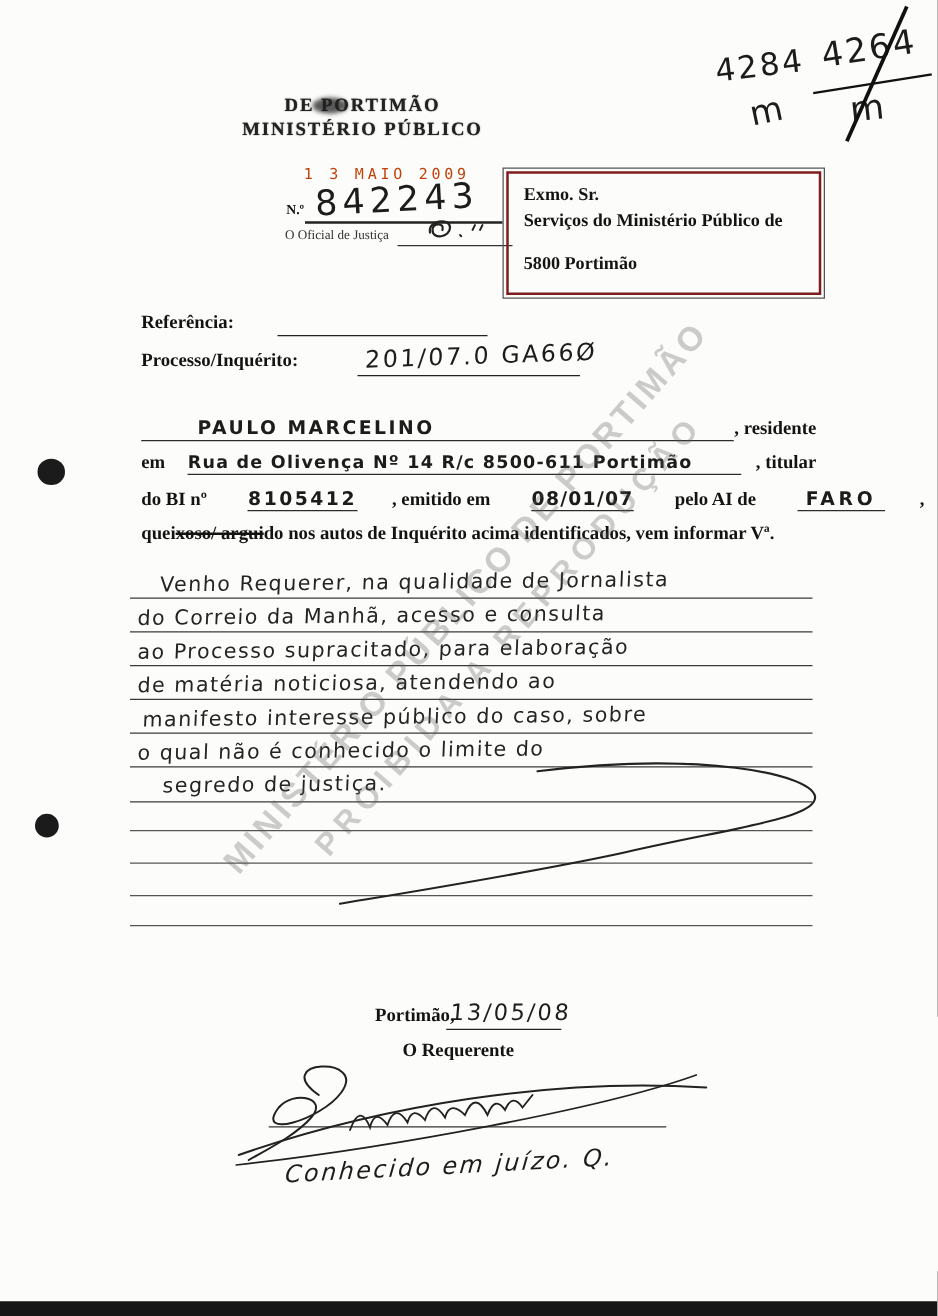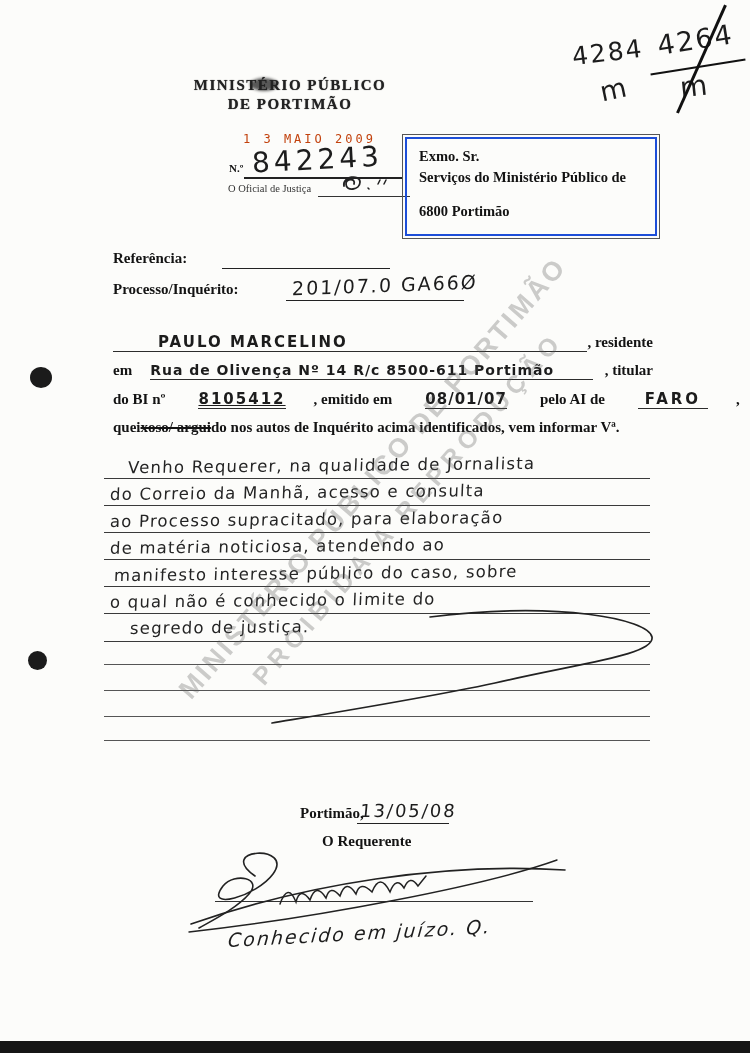--- a/index.html
+++ b/index.html
@@ -32,64 +32,64 @@
 
   <div class="abs hand" style="left:572px;top:38px;font-size:25px;letter-spacing:2px;transform:rotate(-7deg);">4284</div>
   <div class="abs hand" style="left:600px;top:74px;font-size:27px;transform:rotate(-12deg);">m</div>
   <div class="abs hand" style="left:657px;top:24px;font-size:27px;letter-spacing:2px;transform:rotate(-9deg);">4264</div>
   <div class="abs" style="left:650px;top:66px;width:96px;border-top:2px solid #111;transform:rotate(-9deg);"></div>
   <div class="abs hand" style="left:680px;top:70px;font-size:28px;transform:rotate(-6deg);">m</div>
   <div class="abs" style="left:700px;top:0px;width:2.5px;height:118px;background:#111;transform:rotate(24deg);"></div>
 
   <div class="abs" style="left:185px;top:76px;width:210px;text-align:center;font-weight:bold;
        font-size:15px;letter-spacing:1.5px;color:#222;text-shadow:0 0 1px #444;line-height:1.25;">
+    <div>DE PORTIMÃO</div>
     <div>MINISTÉRIO PÚBLICO</div>
-    <div>DE PORTIMÃO</div>
   </div>
   <div class="abs" style="left:250px;top:78px;width:28px;height:13px;background:#222;border-radius:50%;
        opacity:.75;filter:blur(1.5px);"></div>
 
   <div class="abs" style="left:243px;top:132px;font-family:'DejaVu Sans Mono',monospace;font-size:12px;
        letter-spacing:3px;color:#c2410c;">1 3 MAIO 2009</div>
   <div class="abs print" style="left:229px;top:162px;font-size:11px;">N.º</div>
   <div class="abs hand" style="left:252px;top:143px;font-size:28px;letter-spacing:4px;transform:rotate(-3deg);">842243</div>
   <div class="abs" style="left:244px;top:177px;width:158px;border-top:2px solid #222;"></div>
   <div class="abs print" style="left:228px;top:183px;font-size:10.5px;font-weight:normal;color:#333;">O Oficial de Justiça</div>
   <div class="abs" style="left:318px;top:196px;width:92px;border-top:1.6px solid #333;"></div>
   <svg class="abs" style="left:330px;top:172px;" width="60" height="26" viewBox="0 0 60 26">
     <path d="M14 14 C 12 4 30 2 30 10 C 30 18 16 20 16 12 C 16 6 26 6 24 12" stroke-width="1.8"></path>
     <path d="M38 16 l 1 1 M48 12 l 2 -4 M54 12 l 2 -4" stroke-width="1.5"></path>
   </svg>
 
-  <div class="abs" style="left:405px;top:137px;width:252px;height:99px;border:2px solid #1d4ed8;
+  <div class="abs" style="left:405px;top:137px;width:252px;height:99px;border:2px solid #7f1d1d;
        outline:1px solid #555;outline-offset:2px;padding:7px 12px;box-sizing:border-box;
        font-size:14.5px;font-weight:bold;line-height:1.45;">
     <div>Exmo. Sr.</div>
     <div>Serviços do Ministério Público de</div>
-    <div style="margin-top:13px;">6800 Portimão</div>
+    <div style="margin-top:13px;">5800 Portimão</div>
   </div>
 
   <div class="abs print" style="left:113px;top:250px;font-size:15px;">Referência:</div>
   <div class="abs" style="left:222px;top:268px;width:168px;border-top:1.6px solid #222;"></div>
   <div class="abs print" style="left:113px;top:281px;font-size:15px;">Processo/Inquérito:</div>
   <div class="abs hand" style="left:292px;top:274px;font-size:19px;letter-spacing:2px;transform:rotate(-2deg) skewX(-4deg);">201/07.0 GA66Ø</div>
   <div class="abs" style="left:286px;top:300px;width:178px;border-top:1.6px solid #222;"></div>
 
   <div class="row" style="top:333px;">
     <span class="ufill" style="padding-left:45px;"><span class="hand" style="font-size:15px;letter-spacing:2px;">PAULO MARCELINO</span></span>
     <span>, residente</span>
   </div>
   <div class="row" style="top:362px;gap:12px;">
     <span style="margin-right:6px;">em</span>
     <span class="ufill"><span class="hand" style="font-size:14px;letter-spacing:1px;">Rua de Olivença Nº 14 R/c 8500-611 Portimão</span></span>
     <span>, titular</span>
   </div>
   <div class="row" style="top:390px;gap:28px;">
     <span style="margin-right:5px;">do BI nº</span>
-    <span class="ufix hand" style="width:96px;font-size:15px;letter-spacing:2px;text-decoration:underline;">8105412</span>
+    <span class="ufix hand" style="width:96px;font-size:15px;letter-spacing:2px;">8105412</span>
     <span style="margin-right:5px;">, emitido em</span>
     <span class="ufix hand" style="width:88px;font-size:15px;letter-spacing:1px;">08/01/07</span>
     <span style="margin:0 5px;">pelo AI de</span>
     <span class="ufill hand" style="text-align:center;font-size:15px;letter-spacing:3px;min-width:70px;">FARO</span>
     <span>,</span>
   </div>
   <div class="row" style="top:419px;white-space:normal;display:block;">
     <span>quei</span><span class="struck">xoso/ argui</span><span>do nos autos de Inquérito acima identificados, vem informar Vª.</span>
   </div>
 

